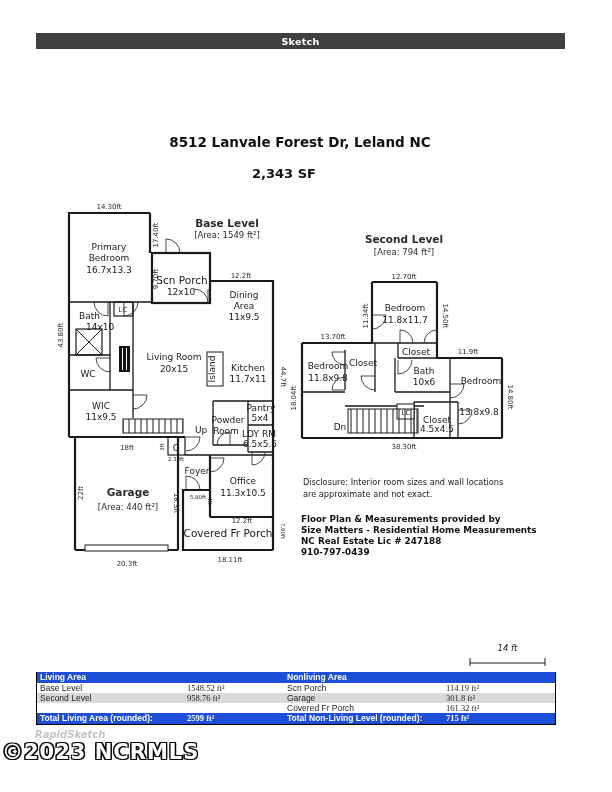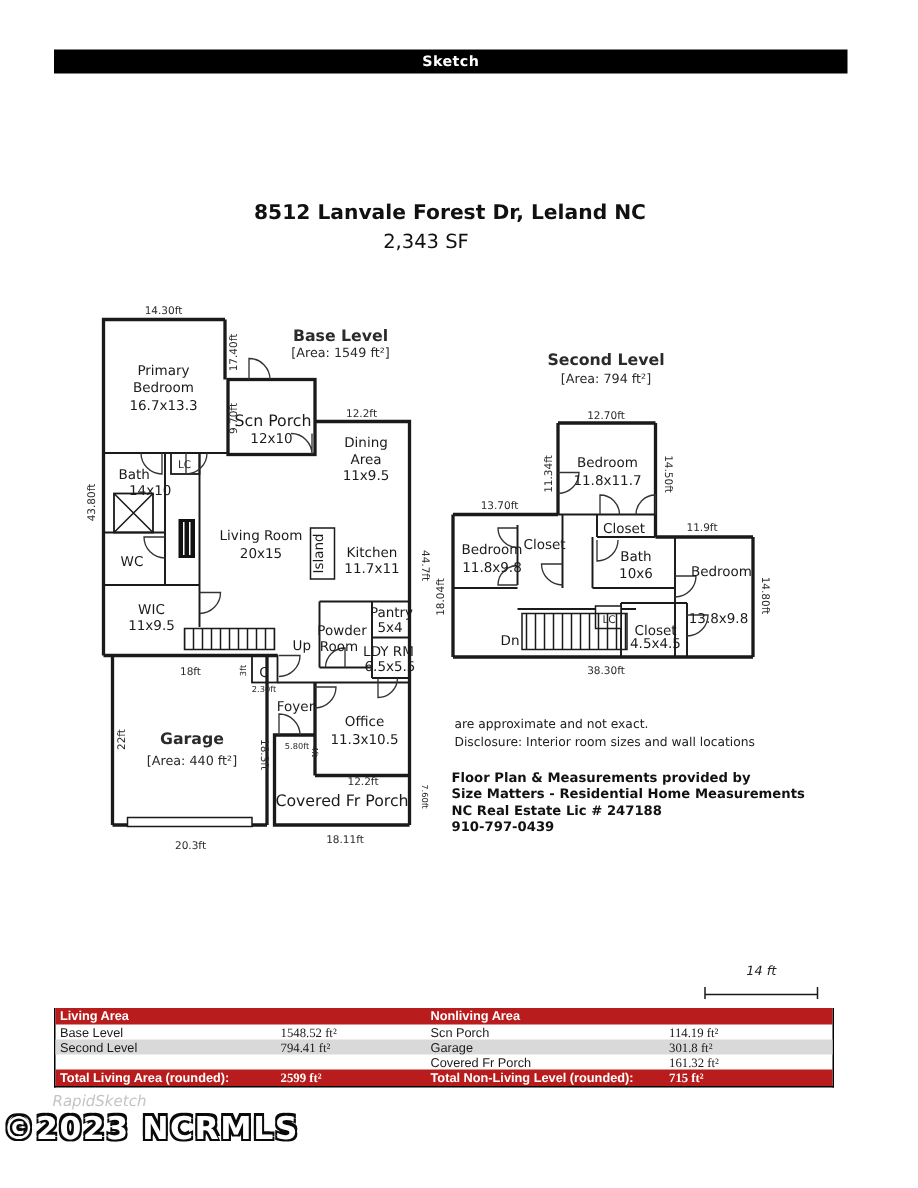--- a/index.html
+++ b/index.html
@@ -1,24 +1,24 @@
 <!DOCTYPE html>
 <html><head>
 <meta charset="utf-8">
 <style>
   html,body{margin:0;padding:0;}
   body{width:612px;height:792px;position:relative;background:#ffffff;
        font-family:"DejaVu Sans", sans-serif;color:#1a1a1a;overflow:hidden;}
-  .bar{position:absolute;left:36px;top:33px;width:529px;height:16px;background:#000000;
+  .bar{position:absolute;left:36px;top:33px;width:529px;height:16px;background:#404040;
        color:#fff;font-size:9.5px;font-weight:bold;display:flex;align-items:center;
        justify-content:center;letter-spacing:.3px;}
   .addr{position:absolute;top:134px;left:0;width:542px;text-align:center;
         font-size:13.5px;font-weight:bold;color:#111;padding-left:29px;}
-  .sf{position:absolute;top:154px;left:0;width:568px;text-align:center;
-      font-size:13px;font-weight:normal;color:#111;}
+  .sf{position:absolute;top:166px;left:0;width:568px;text-align:center;
+      font-size:13px;font-weight:bold;color:#111;}
   svg.plan{position:absolute;left:0;top:0;}
   svg text{font-family:"DejaVu Sans", sans-serif;fill:#1a1a1a;}
   text.room{font-size:9px;}
   text.room-lg{font-size:10.5px;}
   text.dim{font-size:7px;fill:#2a2a2a;}
   text.dim-sm{font-size:5.5px;fill:#2a2a2a;}
   text.lvl{font-size:10.5px;font-weight:bold;fill:#2b2b2b;}
   text.lvl-area{font-size:8.5px;fill:#2b2b2b;}
   .disclosure{position:absolute;left:303px;top:476px;font-size:8.2px;line-height:12px;
               color:#222;width:250px;}
@@ -27,24 +27,24 @@
   .scale-label{position:absolute;left:470px;top:643px;width:75px;text-align:center;
                font-size:8.5px;color:#222;font-style:italic;}
   .areas{position:absolute;left:36px;top:672px;width:518px;font-size:8.5px;
          font-family:"Liberation Sans", sans-serif;border-left:1px solid #000;
          border-right:1px solid #000;border-bottom:1px solid #000;box-sizing:content-box;}
   .row{display:grid;grid-template-columns:150px 97px 162px 109px;height:10px;
        line-height:10px;}
   .row > div{white-space:nowrap;overflow:hidden;}
   .row .lbl{padding-left:3px;}
   .row .val{text-align:left;padding-right:3px;font-family:Liberation Serif, serif;}
-  .hdr,.tot{background:#b91c1c;color:#fff;font-weight:bold;height:11px;line-height:11px;}
+  .hdr,.tot{background:#1d4ed8;color:#fff;font-weight:bold;height:11px;line-height:11px;}
   .gray{background:#d9d9d9;}
   .rapid{position:absolute;left:35px;top:729px;color:#c4c4c4;font-size:10px;
-         font-weight:normal;font-style:italic;text-align:right;}
+         font-weight:bold;font-style:italic;text-align:right;}
   .ncrmls{position:absolute;left:2px;top:740px;font-size:21px;font-weight:bold;
           letter-spacing:1px;color:#fff;
           text-shadow:-1.4px -1.4px 0 #0a0a0a,1.4px -1.4px 0 #0a0a0a,
                       -1.4px 1.4px 0 #0a0a0a,1.4px 1.4px 0 #0a0a0a;}
 </style>
 </head>
 <body>
 
 <div class="bar">
   <span>Sketch</span>
@@ -184,22 +184,22 @@
     <text class="dim" x="508" y="397" text-anchor="middle" font-size="6.5" transform="rotate(90 508 397)">14.80ft</text>
     <text class="dim" x="404" y="449" text-anchor="middle" font-size="7.5">38.30ft</text>
   </g>
 
   <g>
     <path d="M470,663 H545 M470,658 V666 M545,658 V666" fill="none" stroke="#1a1a1a" stroke-width="1"></path>
   </g>
 </svg>
 
 <div class="disclosure">
+  <div>Disclosure:  Interior room sizes and wall locations</div>
   <div>are approximate and not exact.</div>
-  <div>Disclosure:  Interior room sizes and wall locations</div>
 </div>
 
 <div class="provider">
   <div>Floor Plan &amp; Measurements provided by</div>
   <div>Size Matters - Residential Home Measurements</div>
   <div>NC Real Estate Lic # 247188</div>
   <div>910-797-0439</div>
 </div>
 
 <div class="scale-label">14 ft</div>
@@ -212,21 +212,21 @@
     <div class="val"></div>
   </div>
   <div class="row">
     <div class="lbl">Base Level</div>
     <div class="val">1548.52 ft²</div>
     <div class="lbl">Scn Porch</div>
     <div class="val">114.19 ft²</div>
   </div>
   <div class="row gray">
     <div class="lbl">Second Level</div>
-    <div class="val">794.41 ft²</div>
+    <div class="val">958.76 ft²</div>
     <div class="lbl">Garage</div>
     <div class="val">301.8 ft²</div>
   </div>
   <div class="row">
     <div class="lbl"></div>
     <div class="val"></div>
     <div class="lbl">Covered Fr Porch</div>
     <div class="val">161.32 ft²</div>
   </div>
   <div class="row tot">

